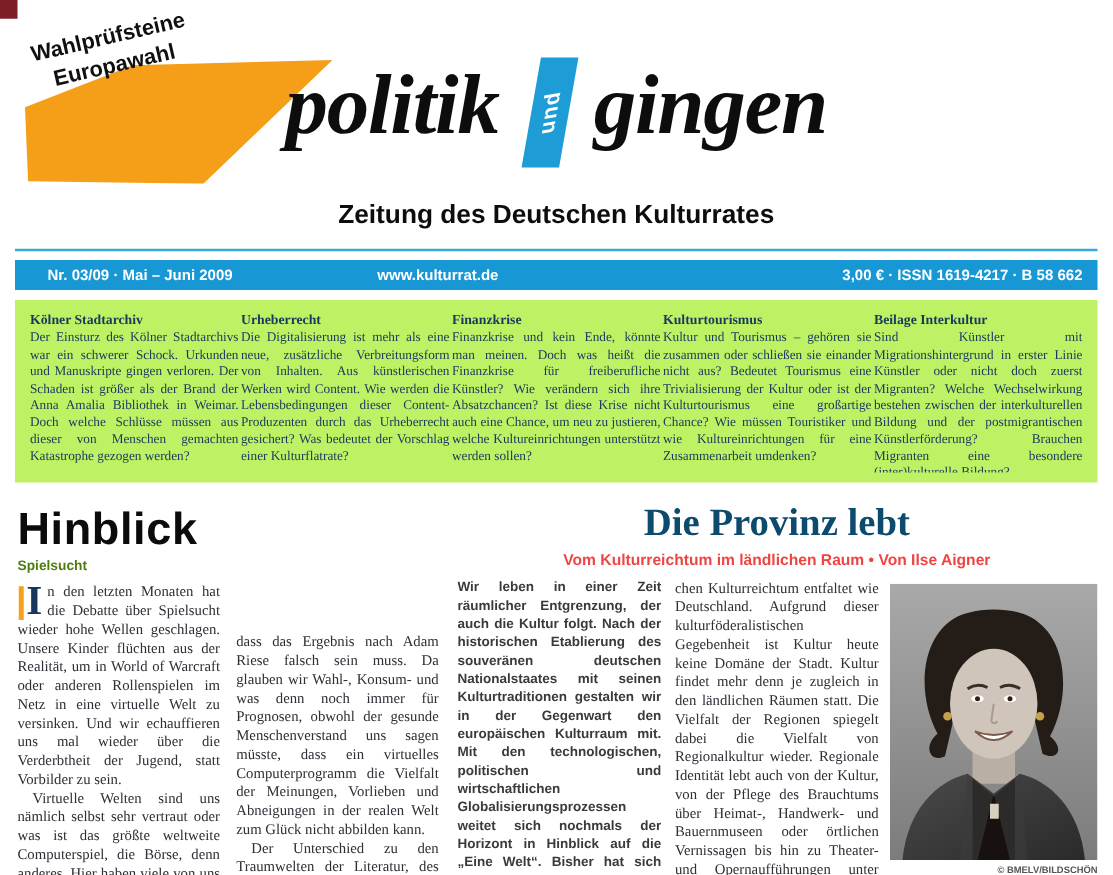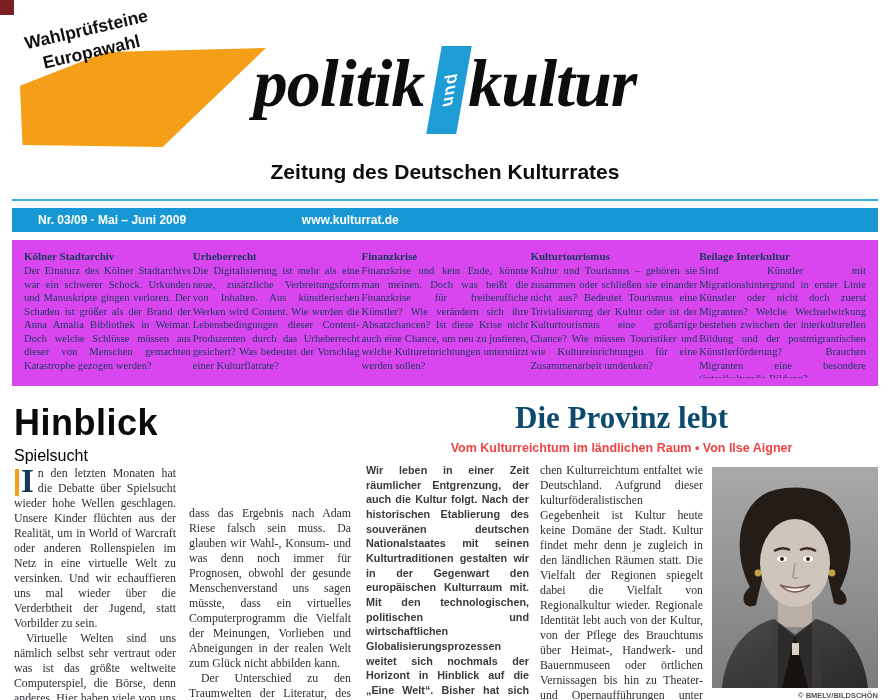--- a/index.html
+++ b/index.html
@@ -25,21 +25,21 @@
     transform:rotate(-13deg);
     font-weight:bold; font-size:17.5px; line-height:1.3;
     color:#101010; text-align:center; white-space:nowrap;
   }
 
   
   .logo {
     position:absolute; top:46px; left:0; width:890px;
     display:flex; align-items:center; justify-content:center;
     font-family:"Liberation Serif", serif; font-style:italic; font-weight:bold;
-    font-size:68px; line-height:1; color:#0d0d0d; letter-spacing:-1px;
+    font-size:68px; line-height:1; color:#0d0d0d; letter-spacing:-1px;gap:16px;
   }
   .und-box {
     display:inline-block; position:relative;
     width:30px; height:88px; margin:0 4px -14px 10px;
     background:#1E9CD6; transform:skewX(-10deg);
   }
   .und-text {
     position:absolute; left:50%; top:50%;
     transform:translate(-50%,-50%) rotate(-90deg) skewX(10deg);
     font-family:"Liberation Sans", sans-serif; font-style:normal;
@@ -59,38 +59,38 @@
     display:flex; align-items:center; padding:0 12px;
     font-weight:bold; font-size:12px;
   }
   .infobar .ib-left  { width:33%; text-align:left;padding-left:14px; }
   .infobar .ib-center{ width:34%; }
   .infobar .ib-right { width:33%; text-align:right; }
 
   
   .teaser-band {
     position:absolute; top:240px; left:12px; width:866px; height:146px;
-    background:#d946ef; display:flex; gap:2px; padding:9px 12px 8px 12px;
+    background:#bef264; display:flex; gap:2px; padding:9px 12px 8px 12px;
   }
   .teaser {
     flex:1 1 0; color:#17395E;
     font-family:"Liberation Serif", serif;
     font-size:10.6px; line-height:1.28; text-align:justify;
     overflow:hidden;
   }
   .teaser .t-title { font-weight:bold; font-size:11px; margin-bottom:1px; text-align:left; }
 
   
   .ed-heading {
     position:absolute; top:402px; left:14px;
     font-weight:bold; font-size:36px; letter-spacing:0.5px; color:#0b0b0b;
   }
   .ed-kicker {
     position:absolute; top:447px; left:14px;
-    font-weight:normal; font-size:16px; color:#000000;
+    font-weight:bold; font-size:11px; color:#4d7c0f;
   }
   .body-serif {
     font-family:"Liberation Serif", serif;
     font-size:11.8px; line-height:1.27; text-align:justify; color:#2e2e36;
   }
   .col { position:absolute; top:466px; height:234px; width:162px; overflow:hidden; }
   .col-1 { left:14px; }
   .col-2 { left:189px;margin-top:40px; }
   .col p + p { text-indent:12px; }
 
@@ -137,29 +137,30 @@
 <div class="banner-text">
   <div>Wahlprüfsteine</div>
   <div>Europawahl</div>
 </div>
 
 <div class="logo">
   <span>politik</span>
     <span class="und-box">
       <span class="und-text">und</span>
     </span>
-    <span>kultur</span>
+    <span>gingen</span>
 </div>
 <div class="subtitle">Zeitung des Deutschen Kulturrates</div>
 
 <div class="thin-rule"></div>
 
 <div class="infobar">
   <span class="ib-left">Nr. 03/09 · Mai – Juni 2009</span>
   <span class="ib-center">www.kulturrat.de</span>
+  <span class="ib-right">3,00 € · ISSN 1619-4217 · B 58 662</span>
 </div>
 
 <div class="teaser-band">
   <div class="teaser">
     <div class="t-title">Kölner Stadtarchiv</div>
     <span>Der Einsturz des Kölner Stadtarchivs war ein schwerer Schock. Urkunden und Manuskripte gingen verloren. Der Schaden ist größer als der Brand der Anna Amalia Bibliothek in Weimar. Doch welche Schlüsse müssen aus dieser von Menschen gemachten Katastrophe gezogen werden?</span>
     
   </div>
   <div class="teaser">
     <div class="t-title">Urheberrecht</div>

